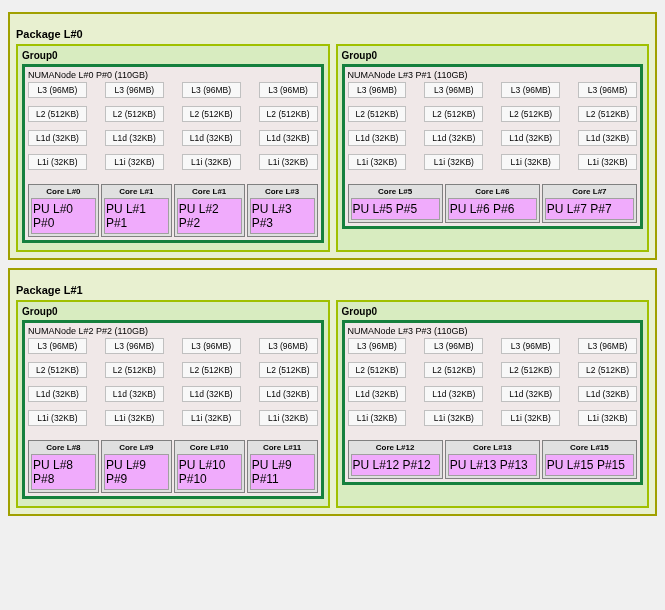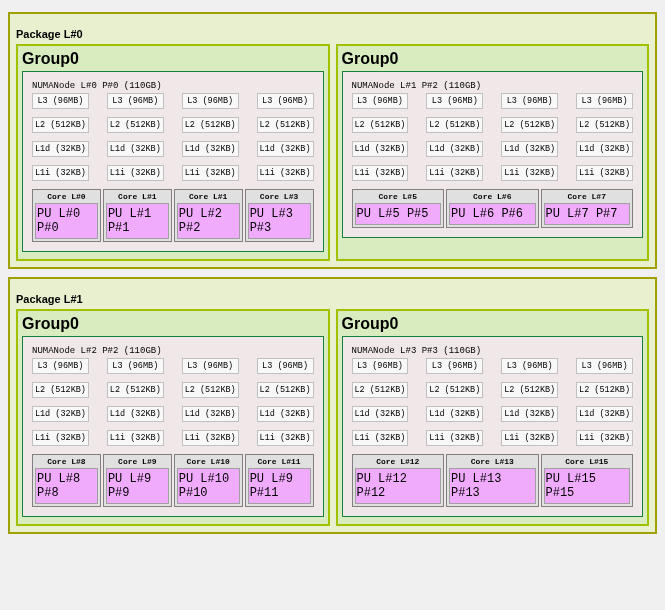--- a/index.html
+++ b/index.html
@@ -31,30 +31,29 @@
       display: flex;
       gap: 6px;
     }
     .group {
       border: 2px solid #a0c000;
       background: #d8ecc0;
       padding: 4px;
       flex: 1;
     }
     .group-title {
-      font-size: 16px;
+      font-size: 10px;
       font-weight: bold;
       margin-bottom: 3px;
     }
     .numa-node {
-      border: 1px solid #15803d;
+      border: 3px solid #15803d;
       background: #f0e8e8;
-      padding: 9px;
+      padding: 3px;
       margin-bottom: 3px;
-      font-family: Liberation Mono, monospace;
     }
     .numa-title {
       font-size: 9px;
       margin-bottom: 2px;
     }
     .cache-row {
       display: flex;
       gap: 18px;
       margin-bottom: 8px;
     }
@@ -62,21 +61,21 @@
       border: 1px solid #c0c0c0;
       background: #f8f8f8;
       text-align: center;
       padding: 2px 1px;
       flex: 1;
       font-size: 8.5px;
     }
     .cores-row {
       display: flex;
       gap: 2px;
-      margin-top: 2px;
+      margin-top: 14px;
     }
     .core {
       border: 1px solid #808080;
       background: #e0e0e0;
       padding: 2px;
       flex: 1;
     }
     .core-title {
       font-size: 8px;
       font-weight: bold;
@@ -149,21 +148,21 @@
                   <div class="core-title">Core L#3</div>
                   <div class="pu">PU L#3
 P#3</div>
                 </div>
               </div>
             </div>
           </div>
           <div class="group">
             <div class="group-title">Group0</div>
             <div class="numa-node">
-              <div class="numa-title">NUMANode L#1 P#2 (110GB)</div>
+              <div class="numa-title">NUMANode L#3 P#1 (110GB)</div>
               <div class="cache-row">
                 <div class="cache-cell">L3 (96MB)</div>
                 <div class="cache-cell">L3 (96MB)</div>
                 <div class="cache-cell">L3 (96MB)</div>
                 <div class="cache-cell">L3 (96MB)</div>
               </div>
               <div class="cache-row">
                 <div class="cache-cell">L2 (512KB)</div>
                 <div class="cache-cell">L2 (512KB)</div>
                 <div class="cache-cell">L2 (512KB)</div>

